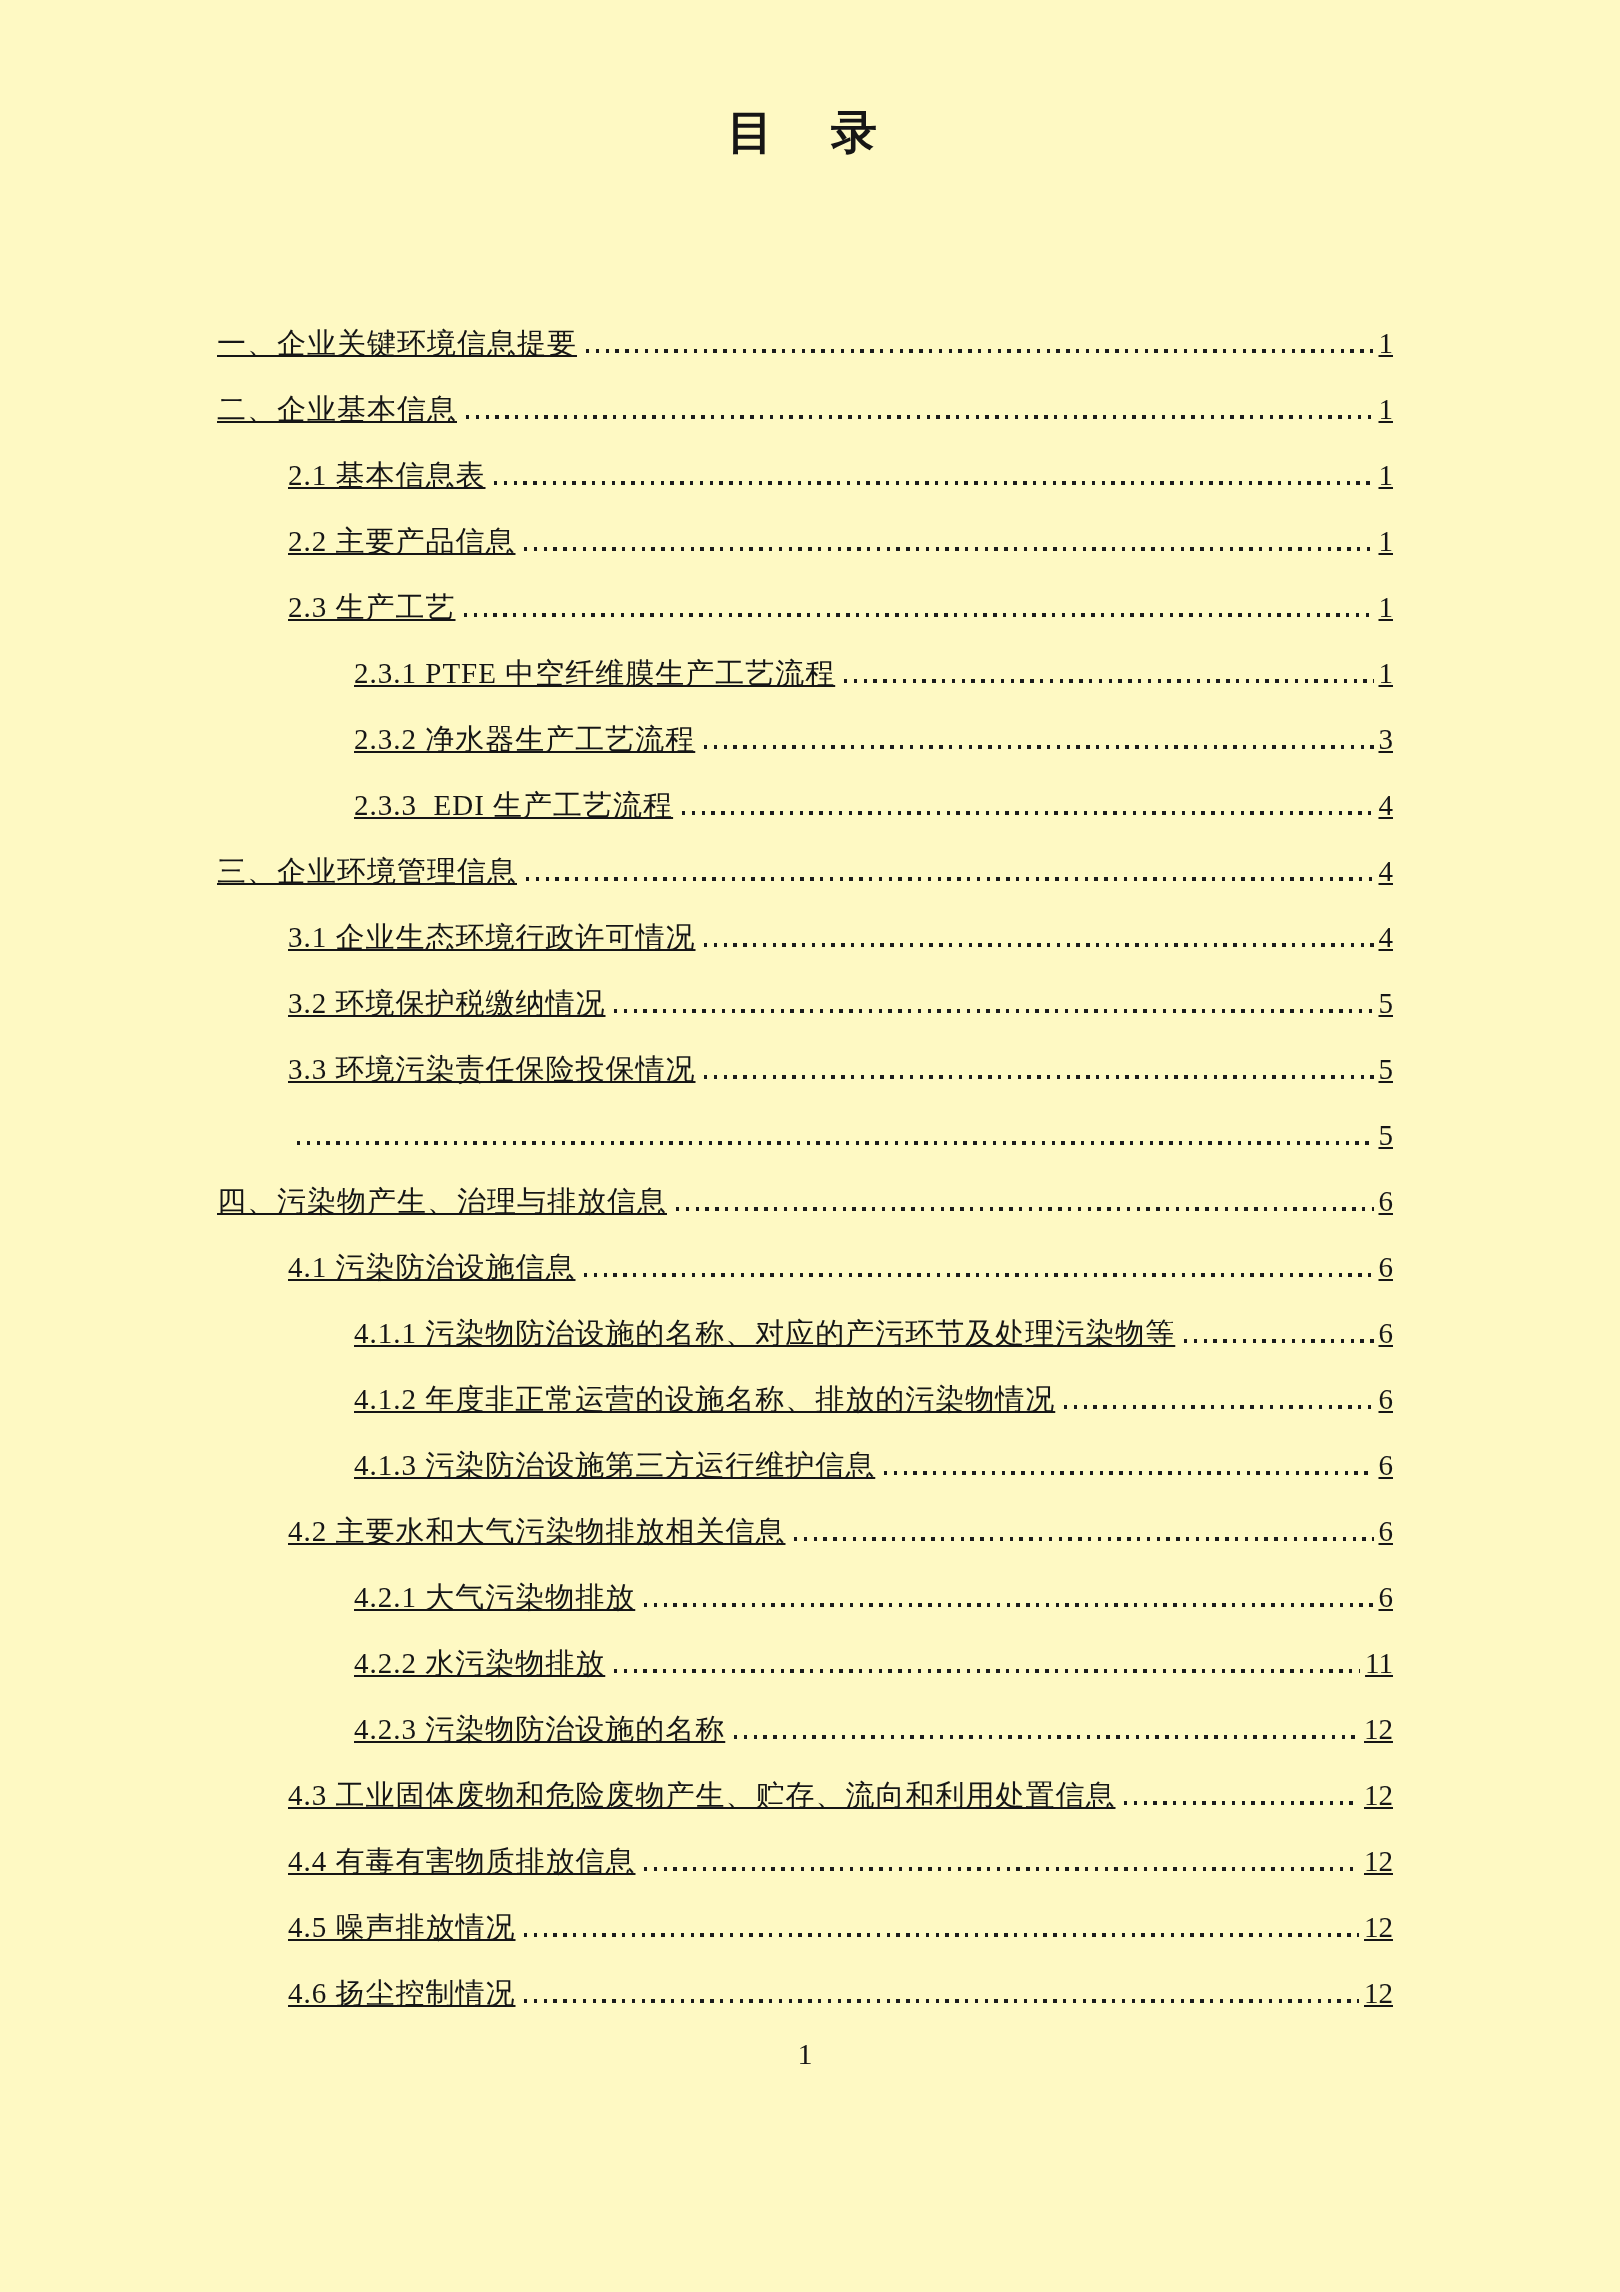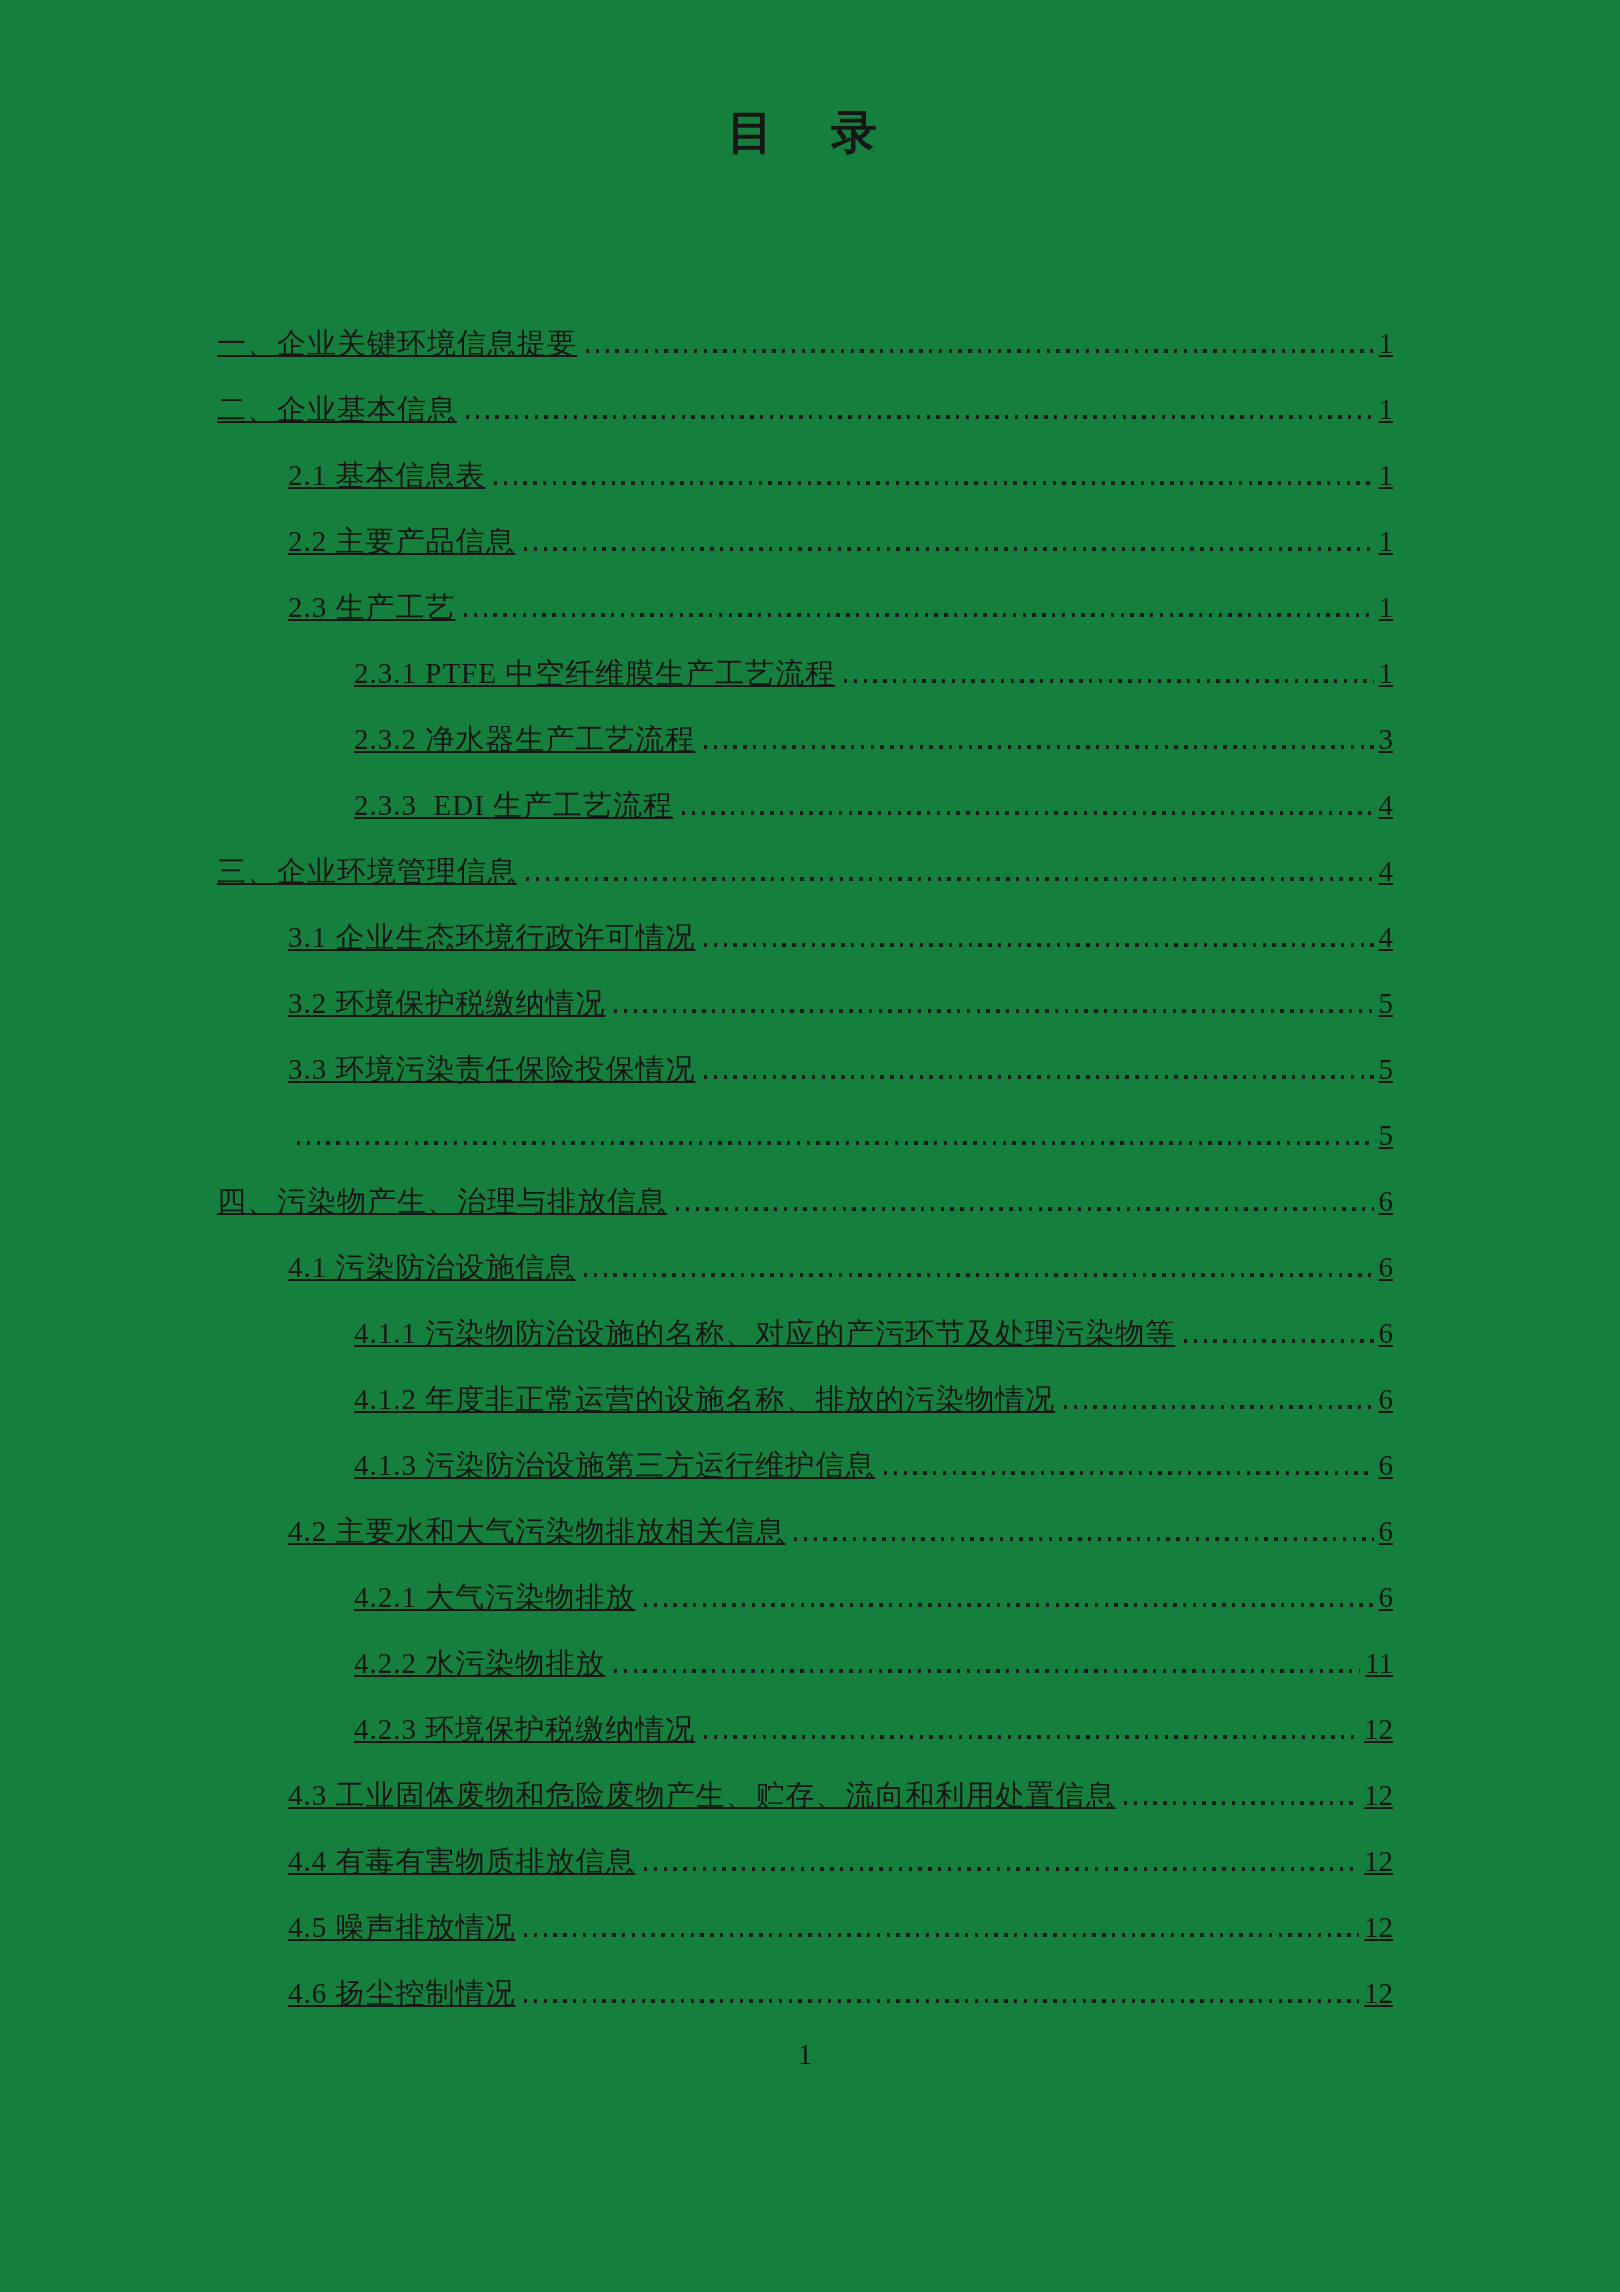--- a/index.html
+++ b/index.html
@@ -4,21 +4,21 @@
 <style>
   html, body {
     margin: 0;
     padding: 0;
     background: #e8e8e8;
   }
   .page {
     position: relative;
     width: 1620px;
     height: 2293px;
-    background: #15803d;
+    background: #fef9c3;
     overflow: hidden;
     font-family: "Liberation Serif", "DejaVu Serif", serif;
     color: #161616;
   }
   .content {
     position: absolute;
     left: 217px;
     width: 1176px;
     top: 0;
   }
@@ -206,21 +206,21 @@
           <span class="toc-page">6</span>
         </div>
 
         <div class="toc-row level-3">
           <span class="toc-label">4.2.2 水污染物排放</span>
           <span class="leader"></span>
           <span class="toc-page">11</span>
         </div>
 
         <div class="toc-row level-3">
-          <span class="toc-label">4.2.3 环境保护税缴纳情况</span>
+          <span class="toc-label">4.2.3 污染物防治设施的名称</span>
           <span class="leader"></span>
           <span class="toc-page">12</span>
         </div>
 
         <div class="toc-row level-2">
           <span class="toc-label">4.3 工业固体废物和危险废物产生、贮存、流向和利用处置信息</span>
           <span class="leader"></span>
           <span class="toc-page">12</span>
         </div>
 

